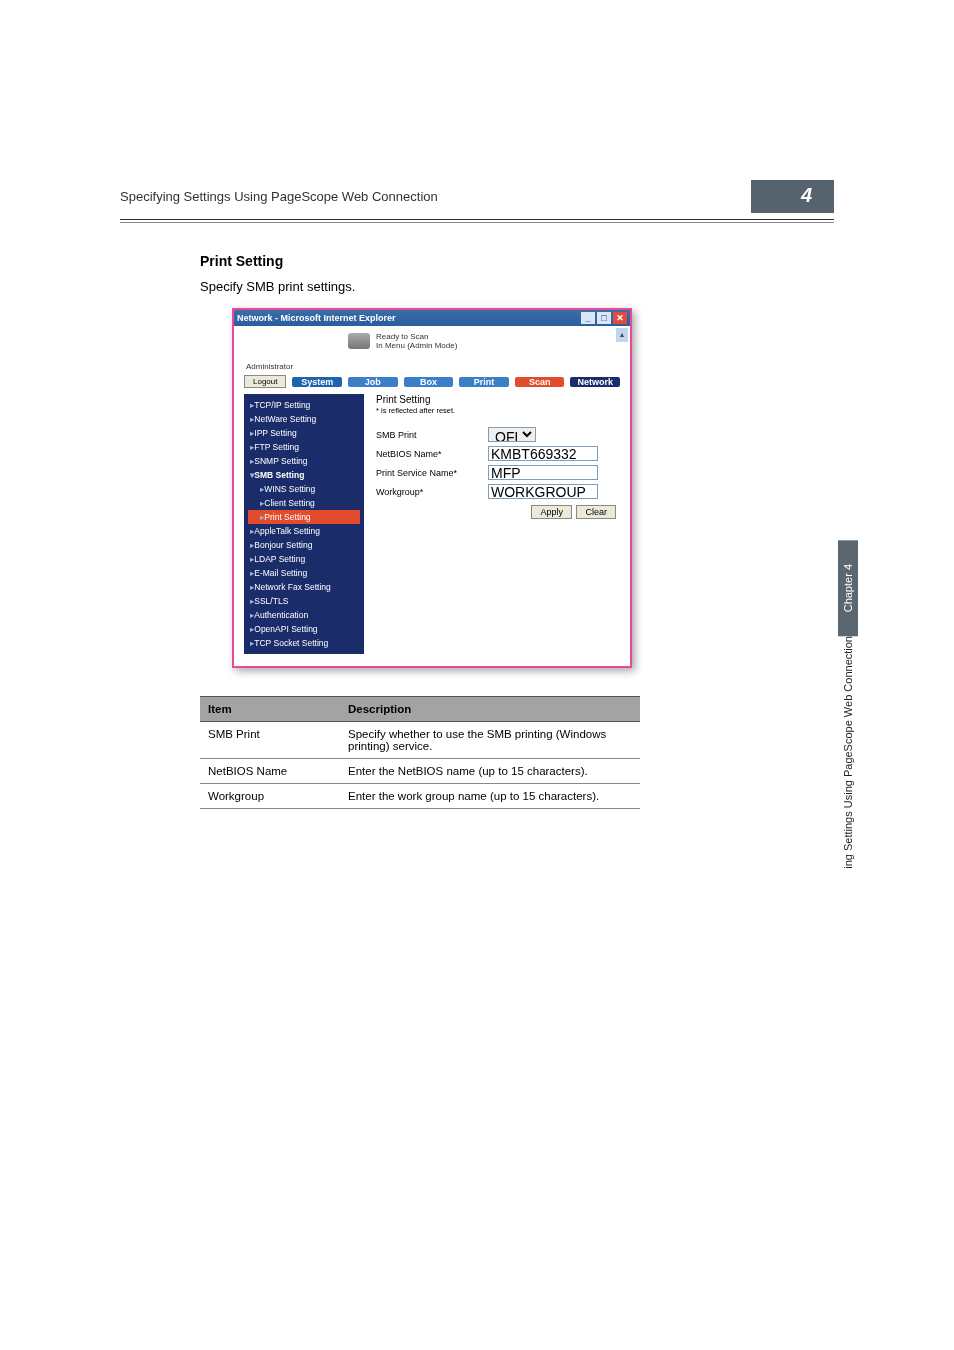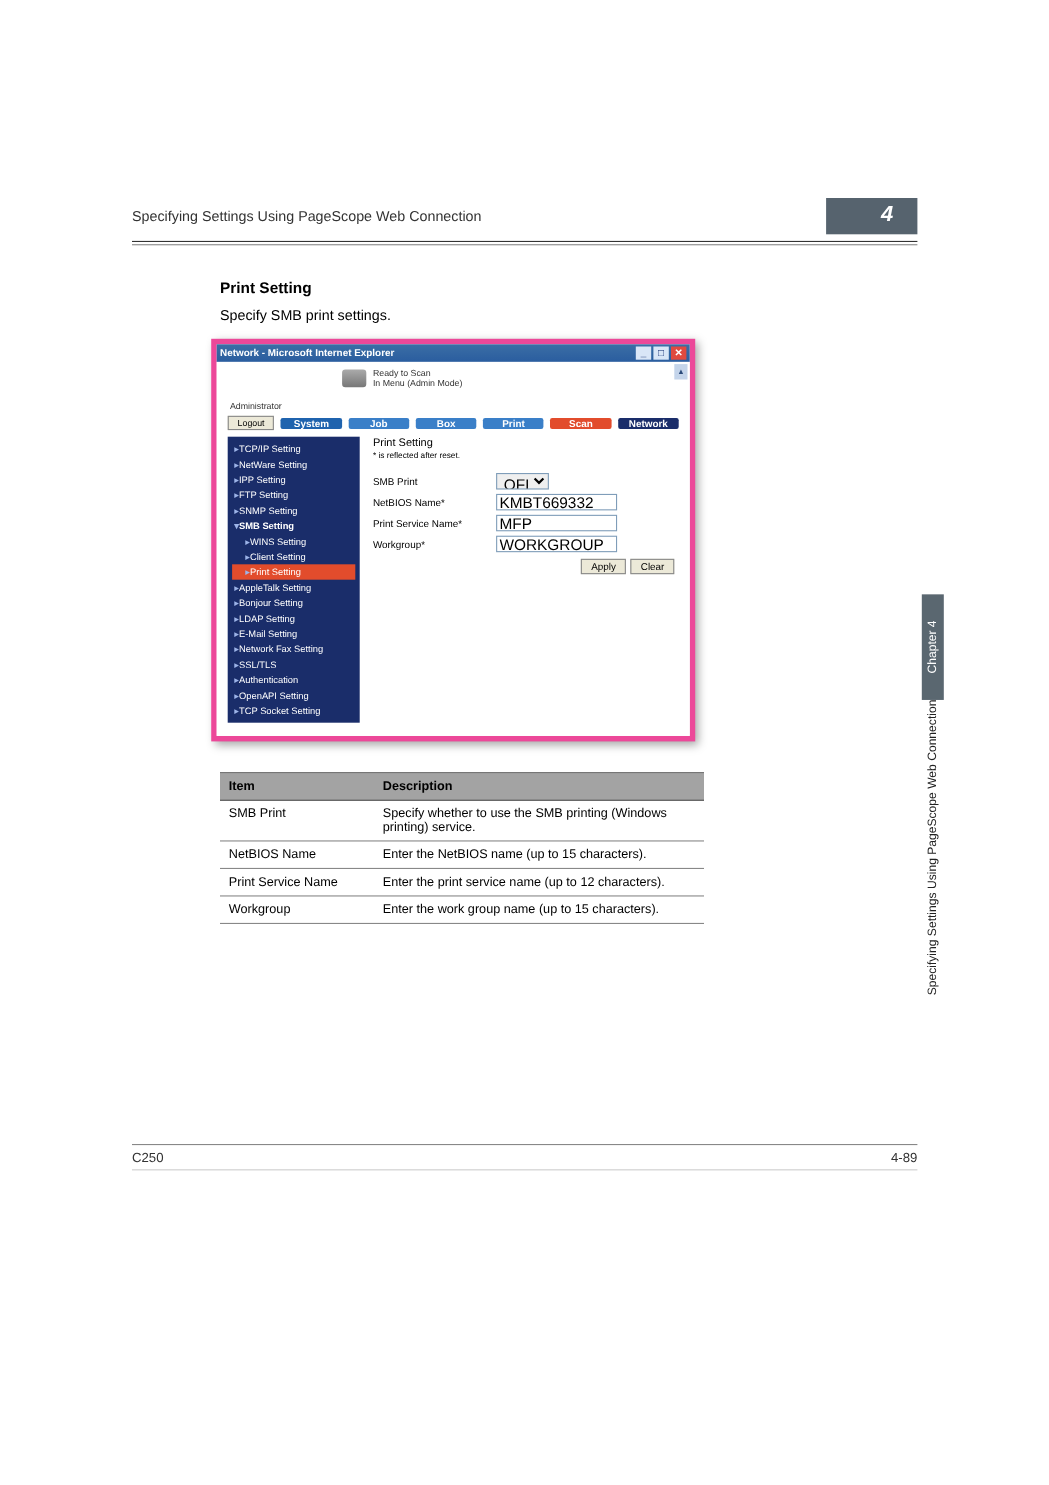--- a/index.html
+++ b/index.html
@@ -40,23 +40,23 @@
     margin-left: 80px;
     margin-bottom: 10px;
   }
   .intro-text {
     font-size: 13px;
     margin-left: 80px;
     margin-bottom: 14px;
   }
   
   .browser-win {
-    width: 440px;
-    margin-left: 72px;
-    border: 5px solid #ec4899;
+    width: 400px;
+    margin-left: 112px;
+    border: 2px solid #ec4899;
     box-shadow: 3px 3px 8px rgba(0,0,0,0.35);
     font-size: 9px;
   }
   .titlebar {
     background: linear-gradient(#3b6ea5,#2a5d9f);
     color: #fff;
     display: flex;
     align-items: center;
     justify-content: space-between;
     padding: 2px 3px;
@@ -235,32 +235,24 @@
     <tbody id="desc-body">
         <tr>
           <td class="col1">SMB Print</td>
           <td>Specify whether to use the SMB printing (Windows printing) service.</td>
         </tr>
         <tr>
           <td class="col1">NetBIOS Name</td>
           <td>Enter the NetBIOS name (up to 15 characters).</td>
         </tr>
         <tr>
-          <td class="col1">Print Service Name</td>
-          <td>Enter the print service name (up to 12 characters).</td>
-        </tr>
-        <tr>
           <td class="col1">Workgroup</td>
           <td>Enter the work group name (up to 15 characters).</td>
         </tr>
       </tbody>
   </table>
 
   <div class="side-label">
     <div class="side-chap">Chapter 4</div>
     <div class="side-title">Specifying Settings Using PageScope Web Connection</div>
   </div>
 
-  <div class="footer">
-    <span>C250</span>
-    <span>4-89</span>
-  </div>
 </div>
 
 </body></html>

